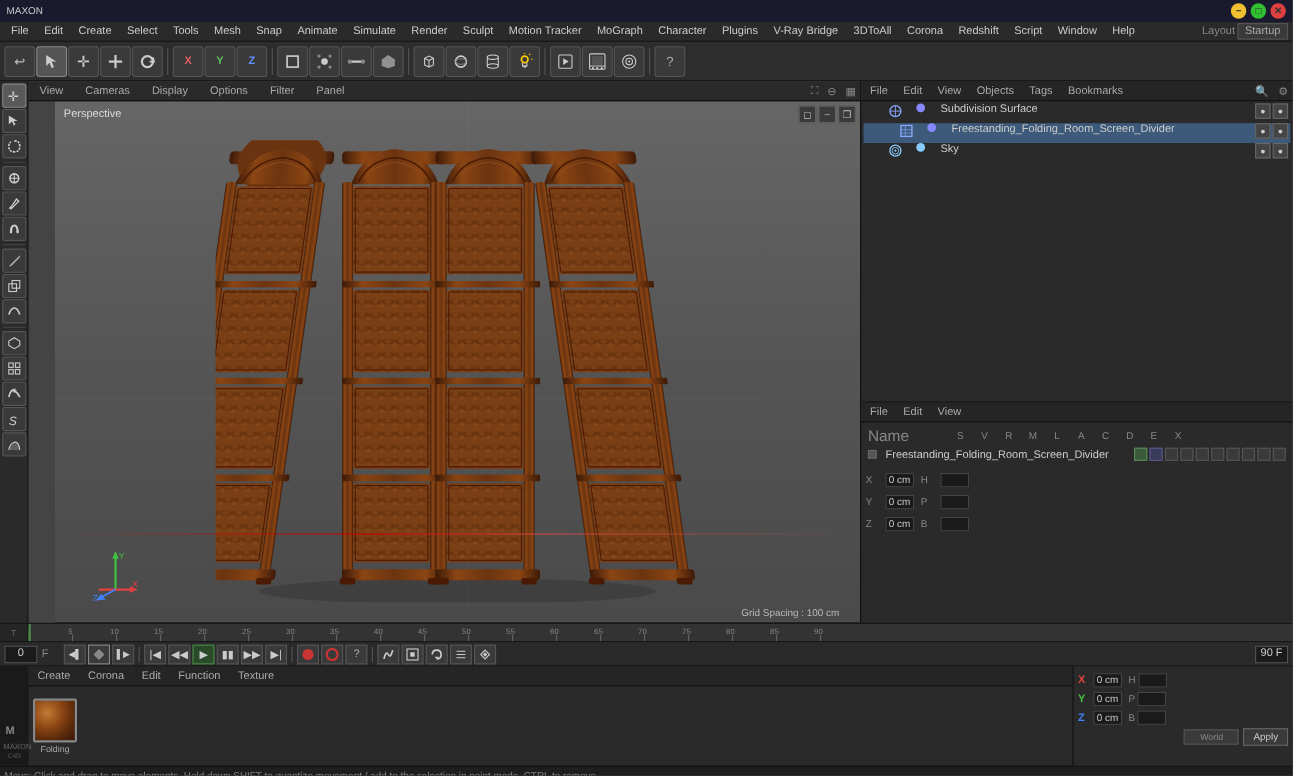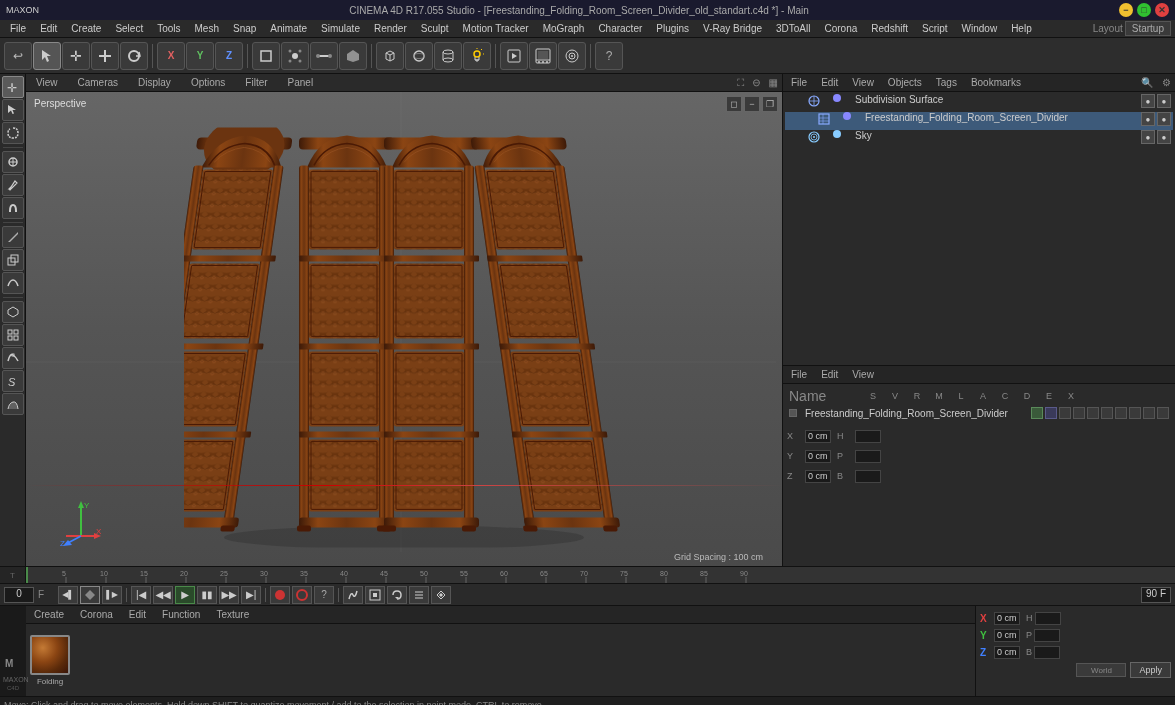--- a/index.html
+++ b/index.html
@@ -134,20 +134,21 @@
       padding: 1px 6px;
       color: #aaa;
       cursor: pointer;
     }
 
     #viewport {
       flex: 1;
       background: #000000;
       position: relative;
       overflow: hidden;
+      margin-left: 24px;
     }
 
     
     #scene-bg {
       position: absolute;
       top: 0; left: 0; right: 0; bottom: 0;
       background: linear-gradient(180deg, #666 0%, #555 50%, #4a4a4a 100%);
     }
 
     
@@ -465,21 +466,20 @@
       background: linear-gradient(90deg, transparent 0%, #cc0000 40%, #cc4444 60%, transparent 100%);
     }
   </style>
 </head>
 <body>
 
 <div id="title-bar">
   <span style="display:flex;gap:3px;">
     <span style="font-size:9px;color:#ccc;">MAXON</span>
   </span>
-  <span class="title-text">CINEMA 4D R17.055 Studio - [Freestanding_Folding_Room_Screen_Divider_old_standart.c4d *] - Main</span>
   <div class="win-controls">
     <div class="win-btn win-minimize">−</div>
     <div class="win-btn win-maximize">□</div>
     <div class="win-btn win-close">✕</div>
   </div>
 </div>
 
 <div id="menu-bar">
   <span class="menu-item">File</span>
   <span class="menu-item">Edit</span>

